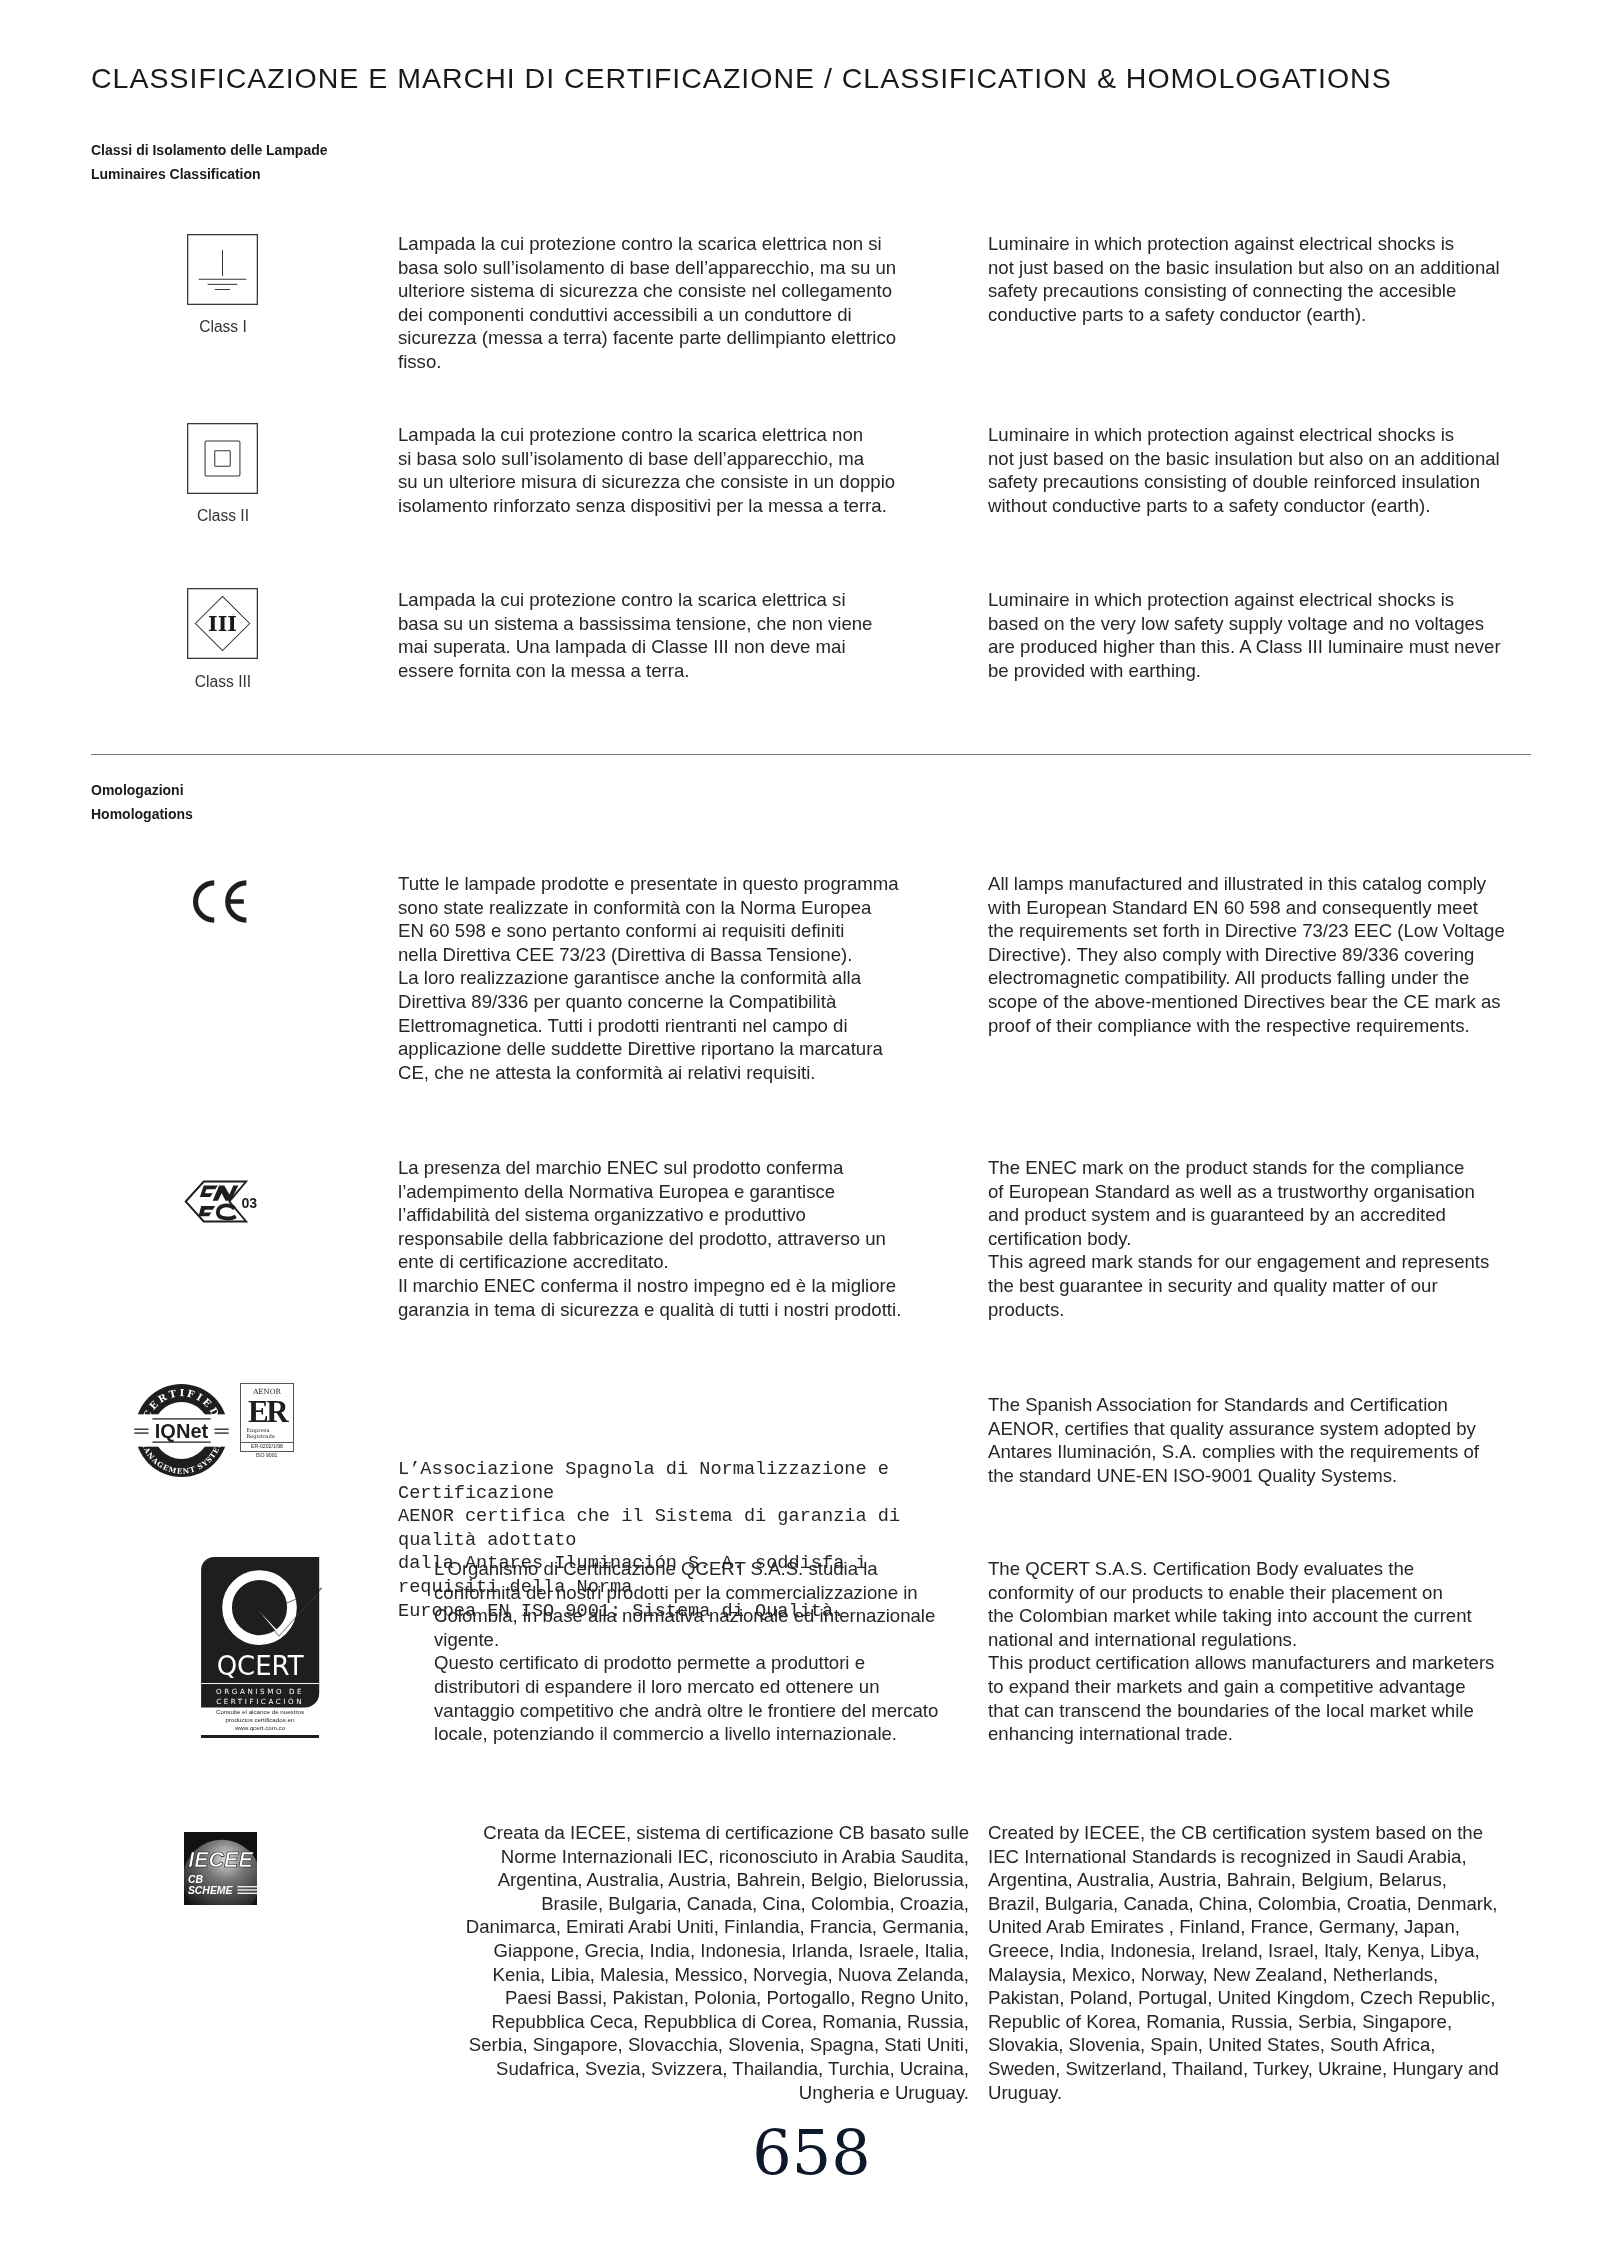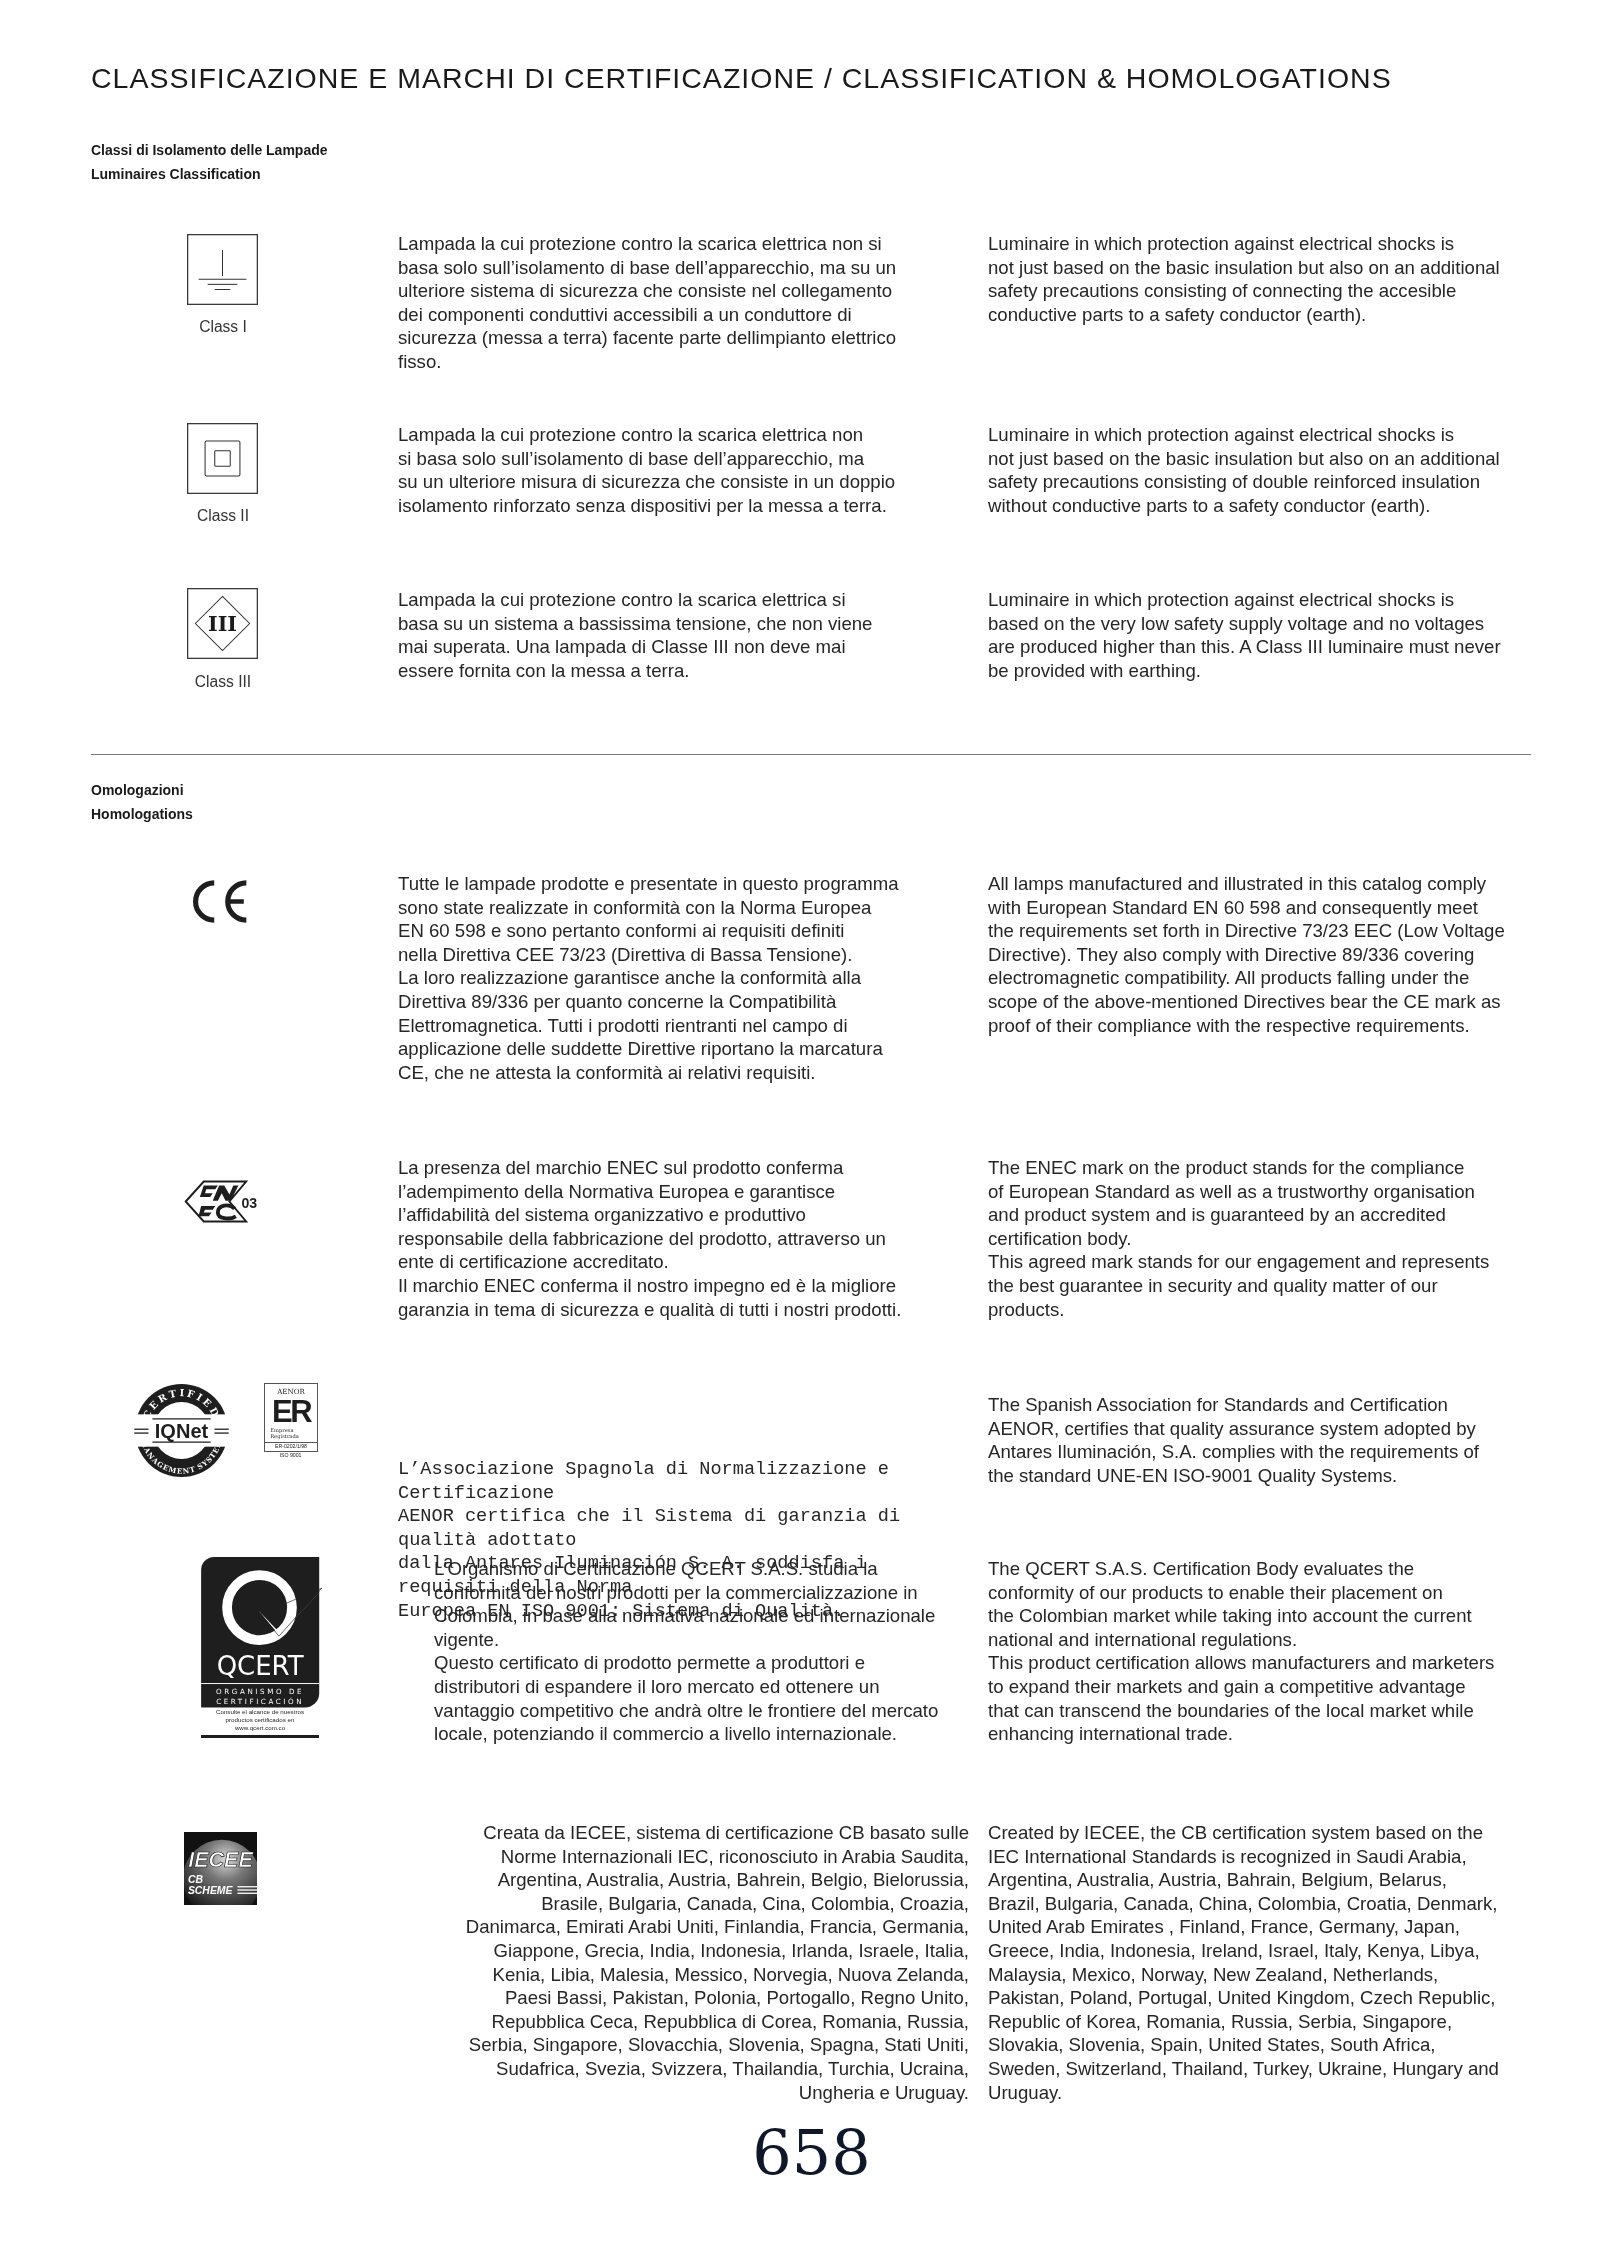--- a/index.html
+++ b/index.html
@@ -153,24 +153,24 @@
     <line x1="126" y1="79" x2="148" y2="79" stroke="#1e1e1e" stroke-width="2"></line>
     <text font-family="DejaVu Serif, serif" font-size="15" font-weight="bold" fill="#fff" letter-spacing="4">
       <textPath href="#arcTop" startOffset="50%" text-anchor="middle">CERTIFIED</textPath>
     </text>
     <text font-family="DejaVu Serif, serif" font-size="11" font-weight="bold" fill="#fff">
       <textPath href="#arcBot" startOffset="50%" text-anchor="middle" dominant-baseline="hanging">MANAGEMENT SYSTEM</textPath>
     </text>
     <text x="75" y="87" text-anchor="middle" font-family="Liberation Sans, sans-serif" font-size="31" font-weight="bold" fill="#1e1e1e">IQNet</text>
   </svg>
 </div>
-<div class="abs" style="left:264px; top:1383px; width:53px;">
+<div class="abs" style="left:240px; top:1383px; width:53px;">
   <div style="border:1px solid #555; width:52px;">
     <div style="font-family:'DejaVu Serif', serif; font-size:7.1px; text-align:center; margin-top:2.6px;">AENOR</div>
-    <div style="font-family:Liberation Sans, sans-serif; font-weight:bold; font-size:31px; line-height:31px; text-align:center; letter-spacing:-2.6px; color:#1e1e1e;">ER</div>
+    <div style="font-family:Liberation Serif, serif; font-weight:bold; font-size:31px; line-height:31px; text-align:center; letter-spacing:-2.6px; color:#1e1e1e;">ER</div>
     <div style="font-family:'DejaVu Serif', serif; font-size:5.2px; padding-left:5.2px; line-height:6.5px;">Empresa</div>
     <div style="font-family:'DejaVu Serif', serif; font-size:5.2px; padding-left:5.2px; line-height:6.5px; margin-bottom:2.6px;">Registrada</div>
     <div style="border-top:0.6px solid #555; font-size:5.2px; text-align:center; line-height:7.8px;">ER-0202/1/98</div>
   </div>
   <div style="font-size:5.2px; text-align:center; line-height:7.8px;">ISO 9001</div>
 </div>
 <div class="abs para col-it" style="top:1458px;font-family:Liberation Mono, monospace;">L’Associazione Spagnola di Normalizzazione e Certificazione
 AENOR certifica che il Sistema di garanzia di qualità adottato
 dalla Antares Iluminación S. A. soddisfa i requisiti della Norma
 Europea EN ISO 9001: Sistema di Qualità.</div>

